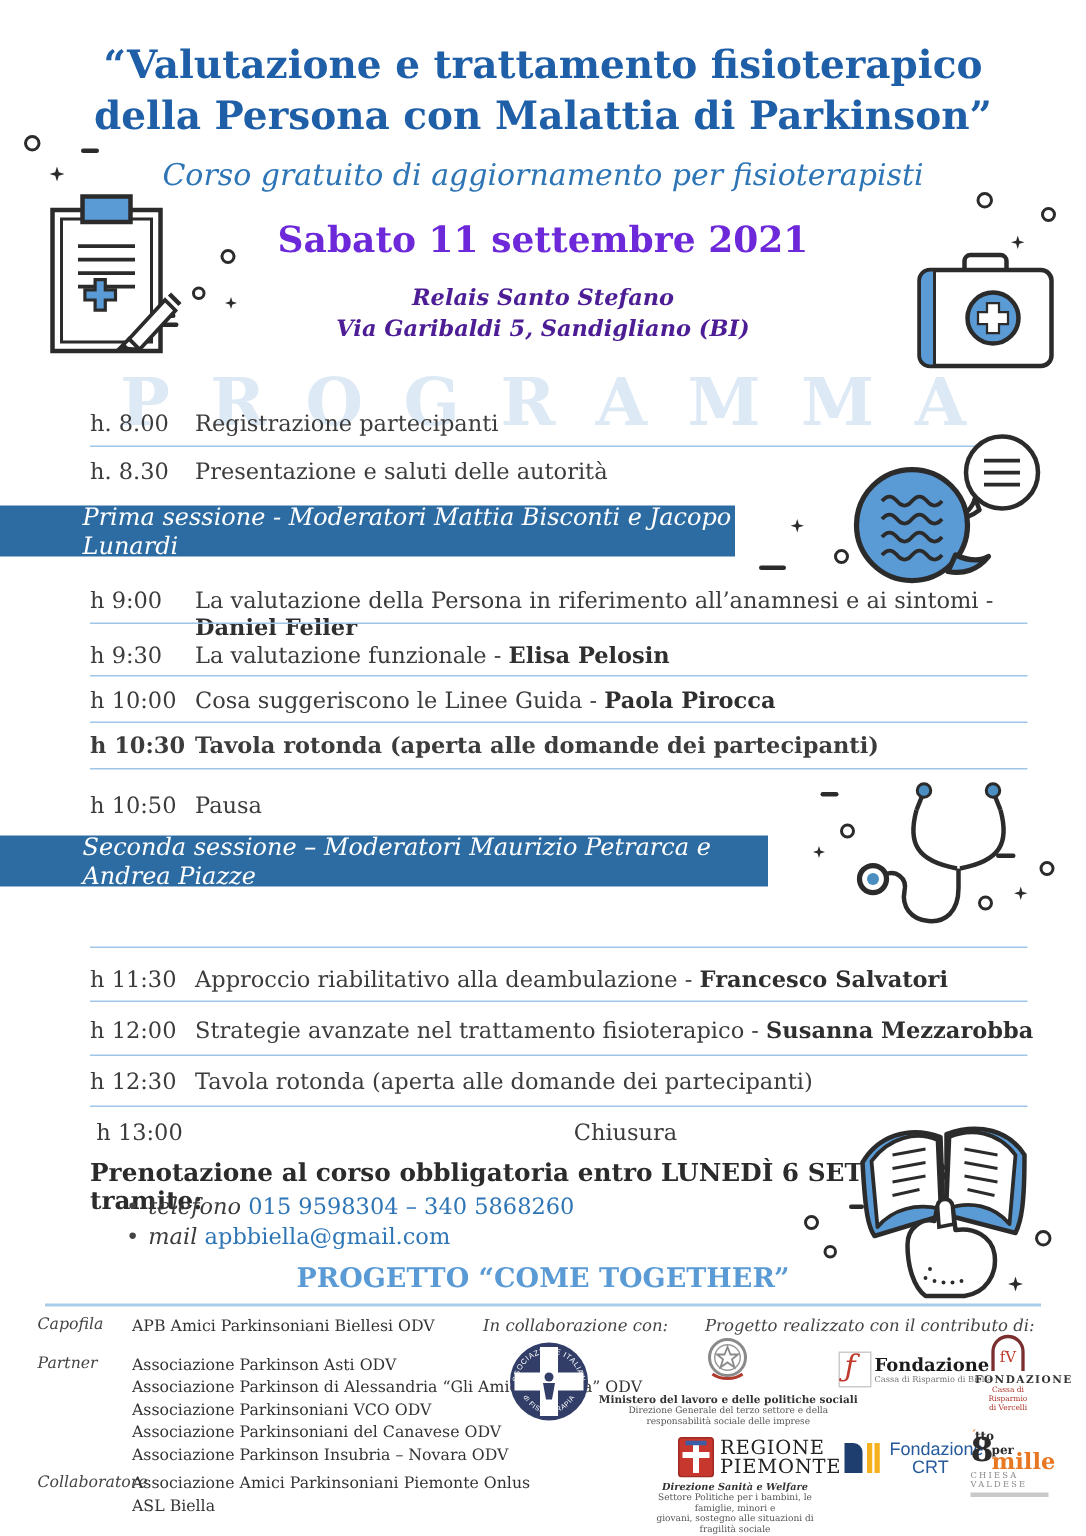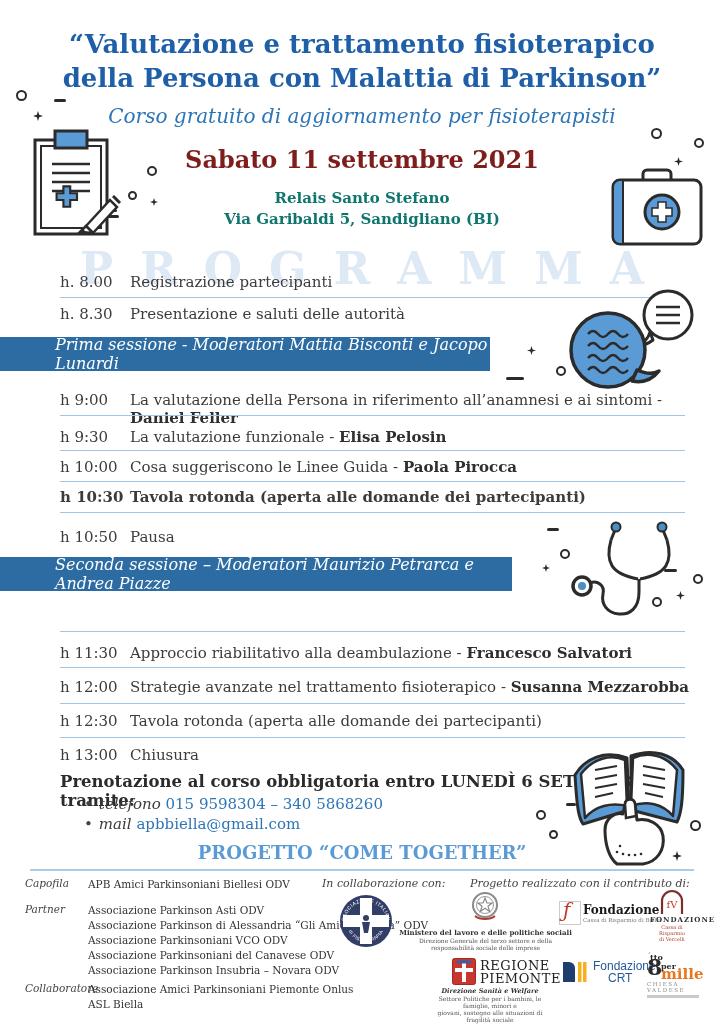--- a/index.html
+++ b/index.html
@@ -13,25 +13,25 @@
   .title{
     left:0;right:0;top:27px;text-align:center;
     font-size:26px;font-weight:bold;color:#1e5fa8;line-height:34px;
   }
   .subtitle{
     left:0;right:0;top:104px;text-align:center;
     font-size:20px;font-style:italic;color:#2e75b6;
   }
   .date{
     left:0;right:0;top:145px;text-align:center;
-    font-size:24px;font-weight:bold;color:#7f1d1d;
+    font-size:24px;font-weight:bold;color:#6d28d9;
   }
   .venue{
     left:0;right:0;top:188px;text-align:center;
-    font-size:15px;font-weight:bold;color:#0f766e;line-height:21px;
+    font-size:15px;font-weight:bold;font-style:italic;color:#4c1d95;line-height:21px;
   }
   
   .watermark{
     left:0;right:0;top:243px;text-align:center;white-space:nowrap;
     font-size:44px;font-weight:bold;color:#dde9f5;
     letter-spacing:27px;text-indent:27px;
   }
   
   .row{left:0;right:0;height:20px;font-size:15px;}
   .row .time{position:absolute;left:60px;width:66px;}
@@ -216,21 +216,21 @@
   <div class="abs row" style="top:678px;">
     <span class="time">h 12:00</span>
     <span class="desc"><span>Strategie avanzate nel trattamento fisioterapico - </span><b>Susanna Mezzarobba</b></span>
   </div>
   <div class="abs divider" style="top:703px;"></div>
   <div class="abs row" style="top:712px;padding-left:40px;">
     <span class="time">h 12:30</span>
     <span class="desc"><span>Tavola rotonda (aperta alle domande dei partecipanti)</span><b></b></span>
   </div>
   <div class="abs divider" style="top:737px;"></div>
-  <div class="abs row" style="top:746px;">
+  <div class="abs row" style="top:746px;text-align:center;">
     <span class="time">h 13:00</span>
     <span class="desc"><span>Chiusura</span><b></b></span>
   </div>
 
   <div class="abs booking-heading">Prenotazione al corso obbligatoria entro LUNEDÌ 6 SETTEMBRE tramite:</div>
   <div class="abs bullet-line" style="top:795px;">
     <span class="b">•</span><span class="lbl">telefono</span> <span class="val">015 9598304 – 340 5868260</span>
   </div>
   <div class="abs bullet-line" style="top:815px;">
     <span class="b">•</span><span class="lbl">mail</span> <span class="val">apbbiella@gmail.com</span>

